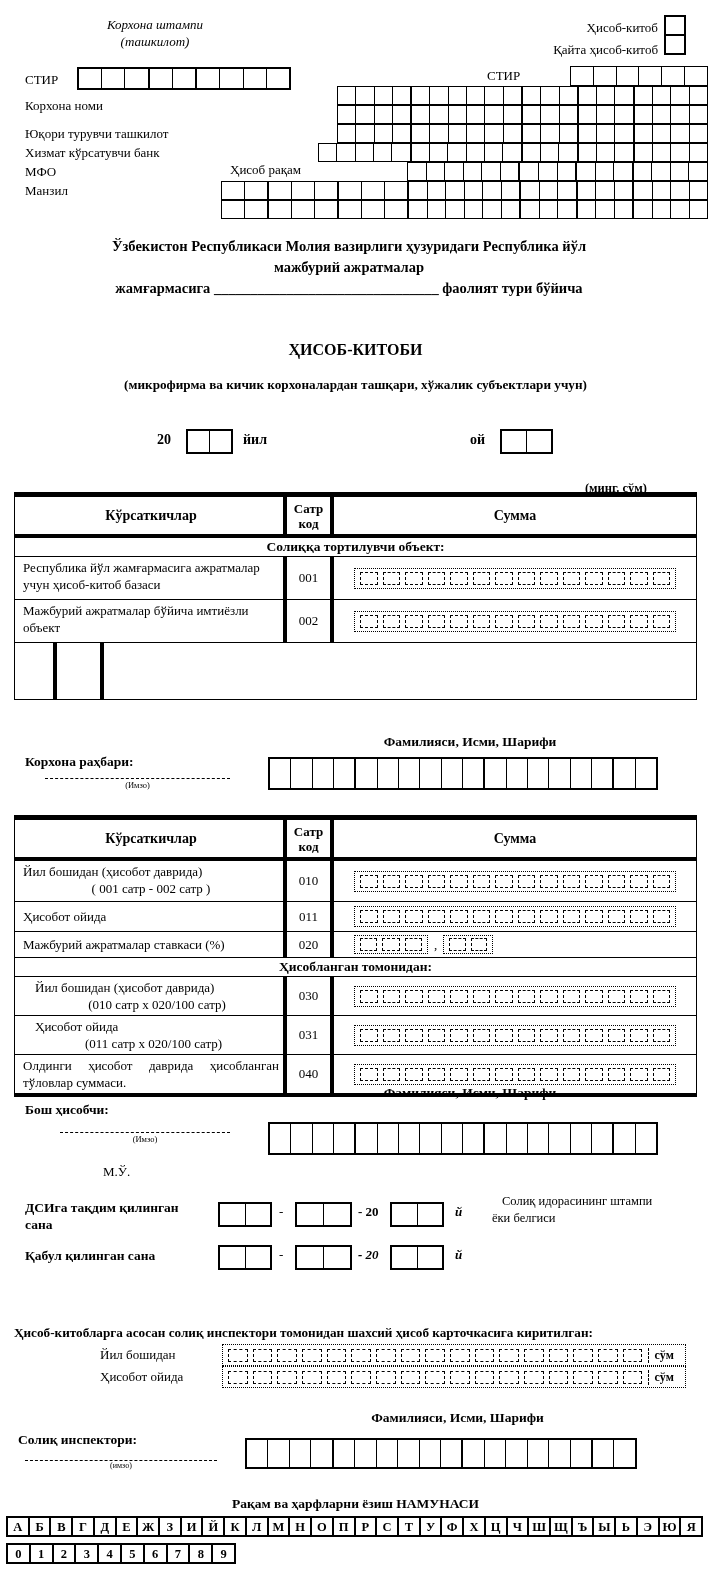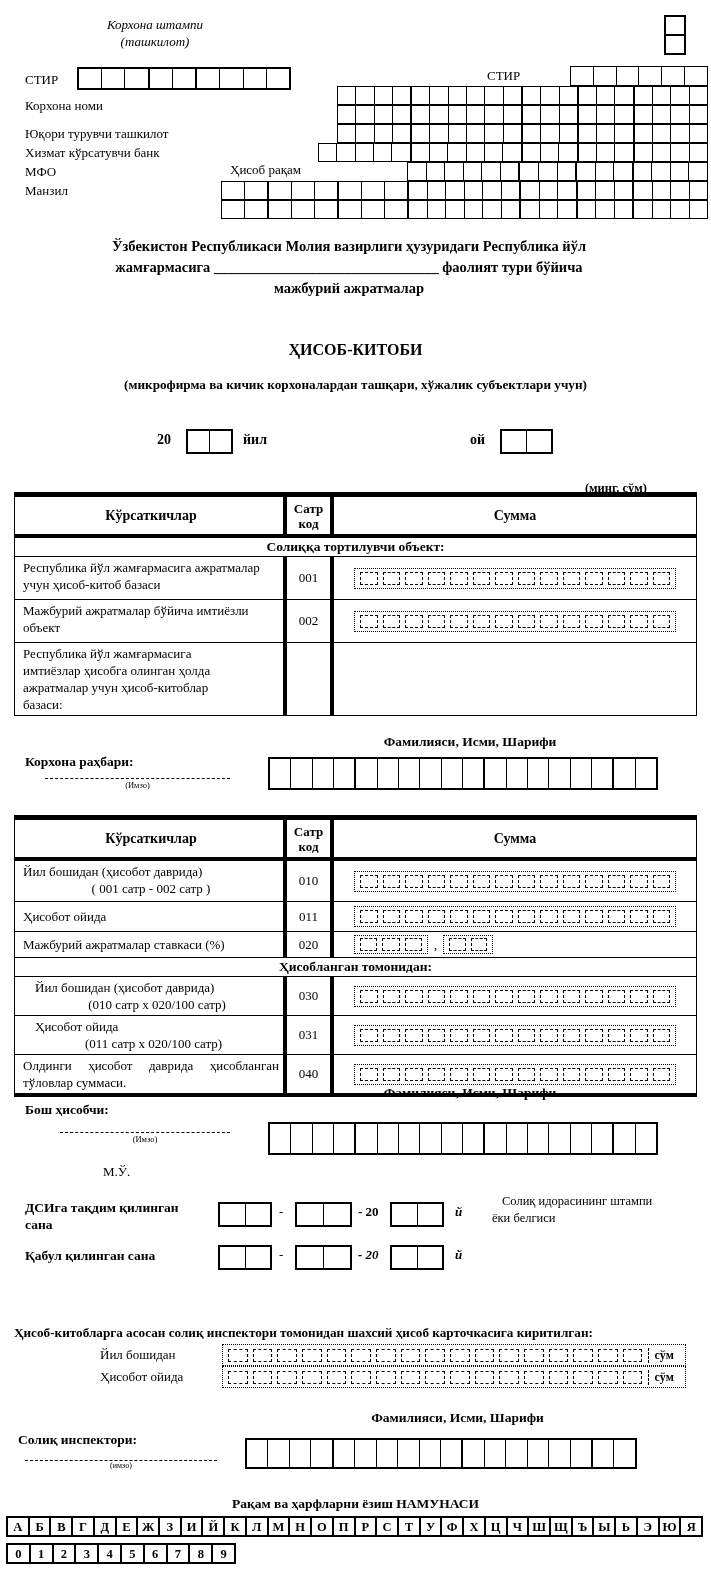--- a/index.html
+++ b/index.html
@@ -50,20 +50,24 @@
 </head>
 <body>
 
 <div id="page">
 
   <div class="abs i ctr" style="left:75px;top:16px;width:160px;line-height:17px;font-size:13px;">
     <div>Корхона штампи</div>
     <div>(ташкилот)</div>
   </div>
 
+  <div class="abs rt" style="right:53px;top:17px;line-height:22px;">
+    <div>Ҳисоб-китоб</div>
+    <div>Қайта ҳисоб-китоб</div>
+  </div>
   <div class="chkstack" style="left:664px;top:15px;">
     <div class="chk"></div>
     <div class="chk"></div>
   </div>
 
   <div class="lbl" style="left:25px;top:72px;">СТИР</div>
   <div class="lbl" style="left:487px;top:68px;">СТИР</div>
   <div class="lbl" style="left:25px;top:98px;">Корхона номи</div>
   <div class="lbl" style="left:25px;top:126px;">Юқори турувчи ташкилот</div>
   <div class="lbl" style="left:25px;top:145px;">Хизмат кўрсатувчи банк</div>
@@ -254,22 +258,22 @@
         <div class="gcell"></div>
         <div class="gcell" style="border-left: 2px solid rgb(0, 0, 0);"></div>
         <div class="gcell"></div>
         <div class="gcell"></div>
         <div class="gcell"></div>
       </div>
   </div>
 
   <div class="abs b ctr" style="left:0;top:236px;width:698px;font-size:14.5px;line-height:21px;">
     <div>Ўзбекистон Республикаси Молия вазирлиги ҳузуридаги Республика йўл</div>
+    <div>мажбурий ажратмалар</div>
     <div>жамғармасига _______________________________ фаолият тури бўйича</div>
-    <div>мажбурий ажратмалар</div>
   </div>
   <div class="abs b ctr" style="left:0;top:341px;width:711px;font-size:16px;">ҲИСОБ-КИТОБИ</div>
   <div class="abs b ctr" style="left:0;top:377px;width:711px;font-size:13.2px;">(микрофирма ва кичик корхоналардан ташқари, хўжалик субъектлари учун)</div>
 
   <div class="abs b" style="left:157px;top:432px;font-size:14px;">20</div>
   <div class="dbox" style="left:186px;top:429px;width:47px;">
       <div class="scell"></div>
       <div class="scell"></div>
     </div>
   <div class="abs b" style="left:243px;top:432px;font-size:14px;">йил</div>
@@ -331,21 +335,20 @@
             <div class="ccell"></div>
             <div class="ccell"></div>
             <div class="ccell"></div>
             <div class="ccell"></div>
             <div class="ccell"></div>
             <div class="ccell"></div>
           </div>
         </div>
     </div>
     <div class="trow" style="min-height:56px;">
-      <div class="c1" style="width:230px;">Республика йўл жамғармасига имтиёзлар ҳисобга олинган ҳолда ажратмалар учун ҳисоб-китоблар базаси:</div>
       <div class="c2" style="margin-left:38px;"></div>
       <div class="c3"></div>
     </div>
   </div>
 
   <div class="abs b ctr" style="left:290px;top:734px;width:360px;font-size:13.5px;">Фамилияси, Исми, Шарифи</div>
   <div class="abs b" style="left:25px;top:754px;font-size:13.5px;">Корхона раҳбари:</div>
   <div class="abs sigd" style="left:45px;top:777px;width:185px;"></div>
   <div class="abs signote" style="left:45px;top:780px;width:185px;">(Имзо)</div>
   <div class="solidbox abs" style="left:268px;top:757px;width:390px;height:33px;">

